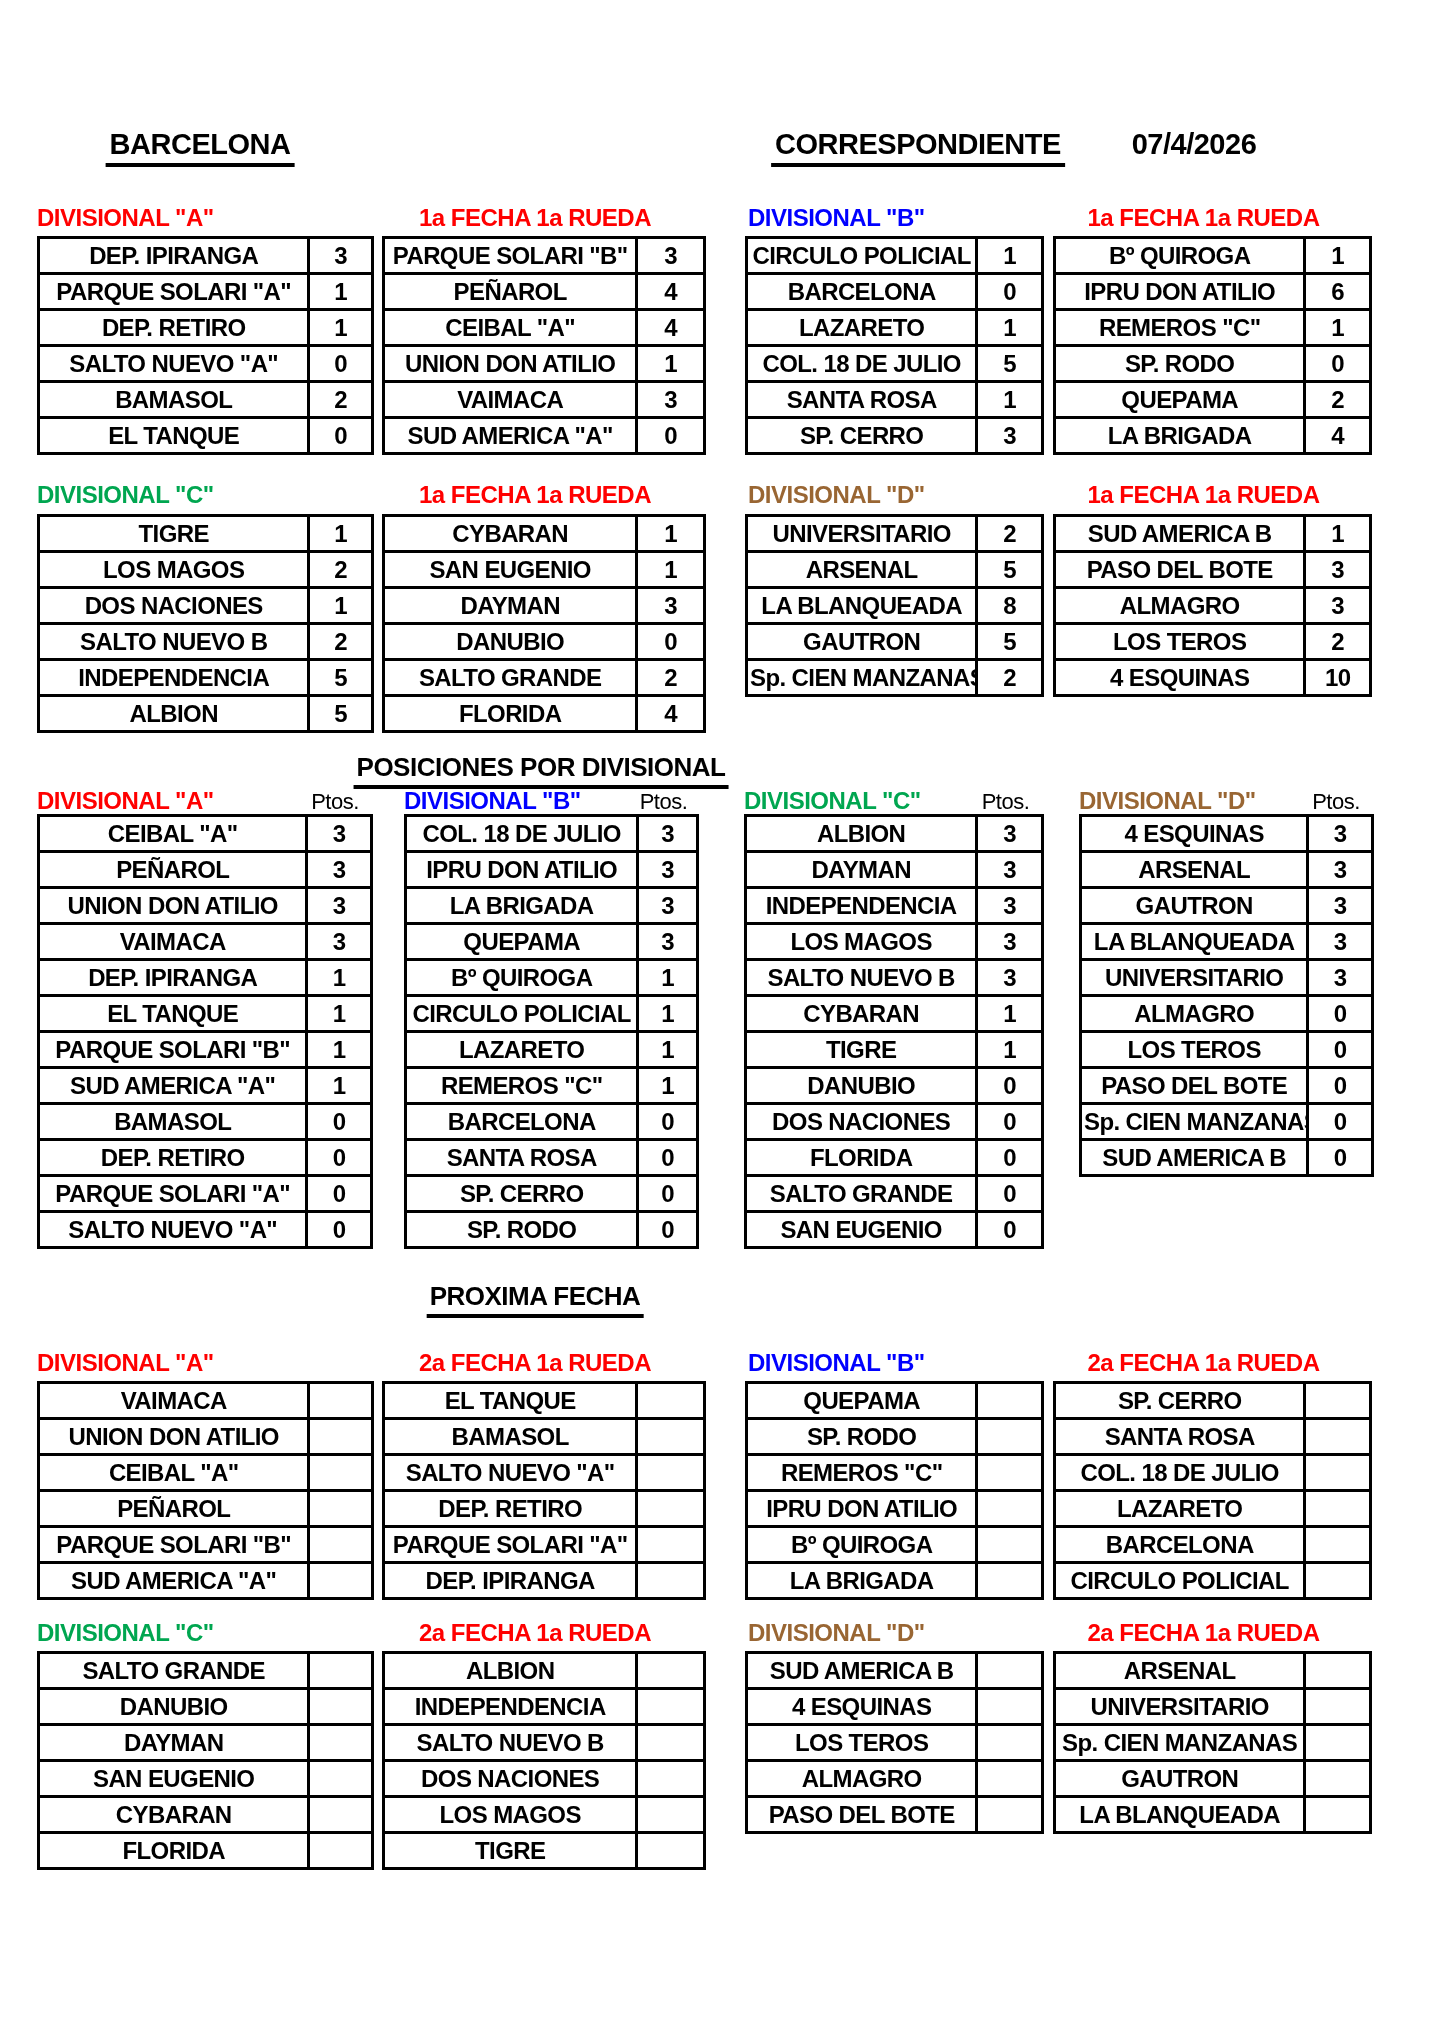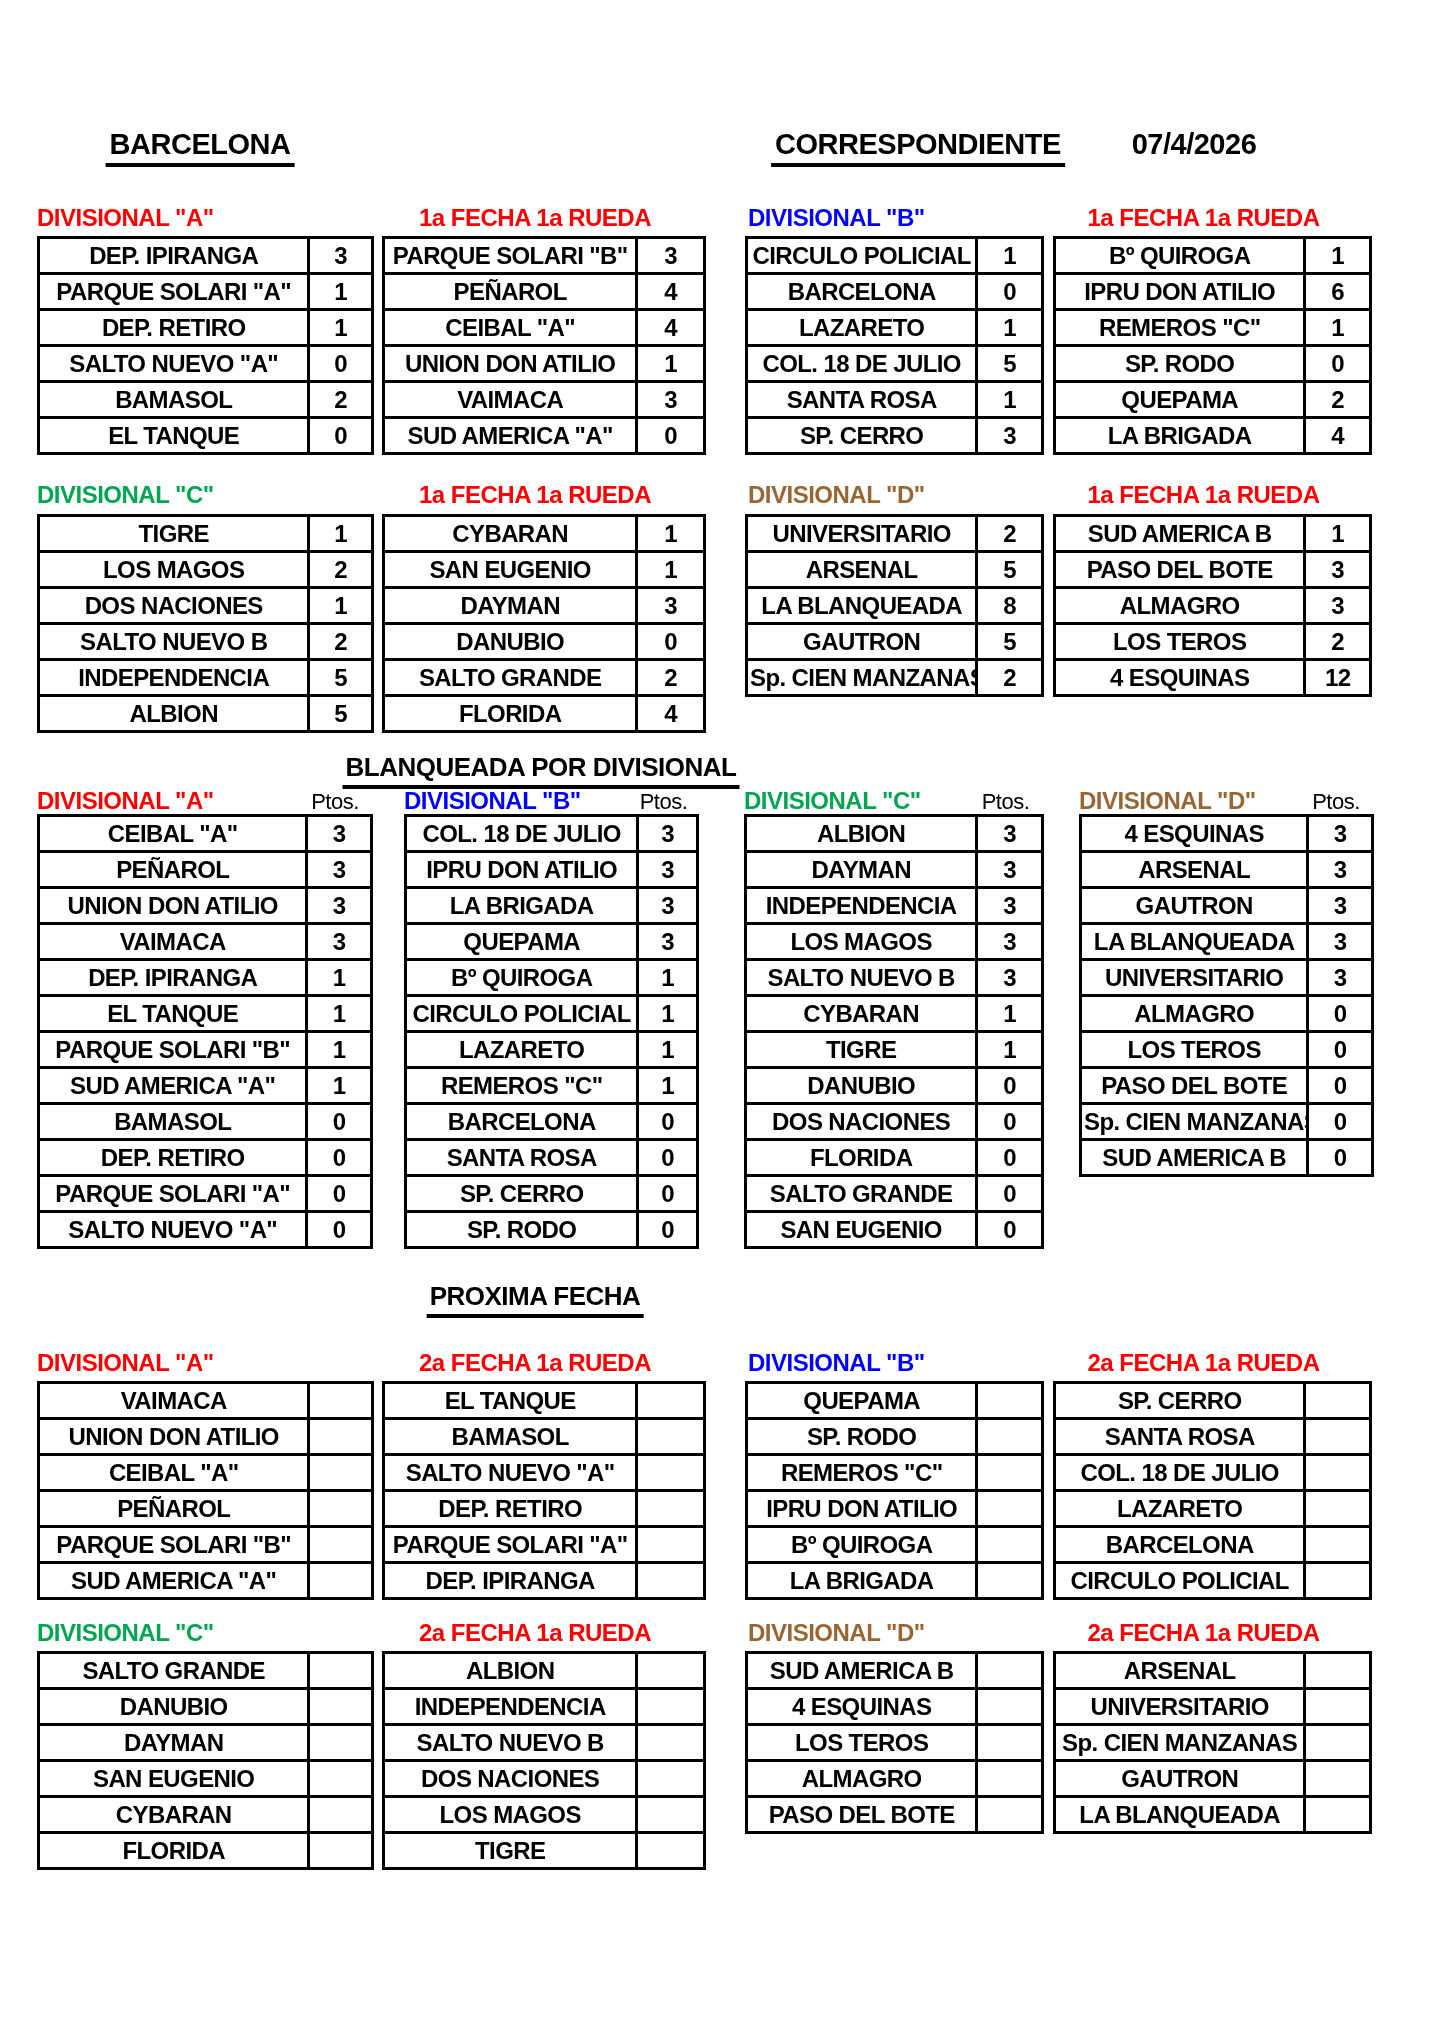--- a/index.html
+++ b/index.html
@@ -327,27 +327,27 @@
           <tr>
             <td>ALMAGRO</td>
             <td>3</td>
           </tr>
           <tr>
             <td>LOS TEROS</td>
             <td>2</td>
           </tr>
           <tr>
             <td>4 ESQUINAS</td>
-            <td>12</td>
+            <td>10</td>
           </tr>
         </tbody>
       </table>
   </div>
 
-  <div class="abs big-title" style="left:541px;top:752px">BLANQUEADA POR DIVISIONAL</div>
+  <div class="abs big-title" style="left:541px;top:752px">POSICIONES POR DIVISIONAL</div>
 
   <div class="abs sec-head" style="left: 37px; top: 787px; color: rgb(255, 0, 0);">DIVISIONAL "A"</div>
   <div class="abs ptos-head" style="left:303px;top:789px;width:64px">Ptos.</div>
   <div class="abs sec-head" style="left: 404px; top: 787px; color: rgb(0, 0, 255);">DIVISIONAL "B"</div>
   <div class="abs ptos-head" style="left:634px;top:789px;width:59px">Ptos.</div>
   <div class="abs sec-head" style="left: 744px; top: 787px; color: rgb(0, 166, 80);">DIVISIONAL "C"</div>
   <div class="abs ptos-head" style="left:973px;top:789px;width:65px">Ptos.</div>
   <div class="abs sec-head" style="left: 1079px; top: 787px; color: rgb(153, 102, 51);">DIVISIONAL "D"</div>
   <div class="abs ptos-head" style="left:1304px;top:789px;width:64px">Ptos.</div>
 

